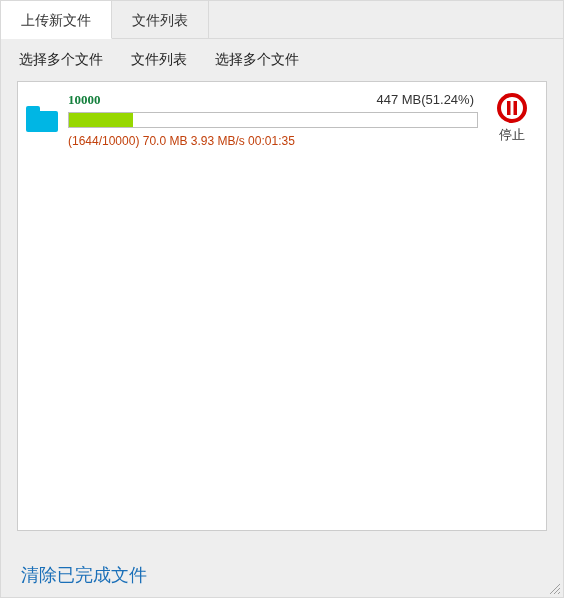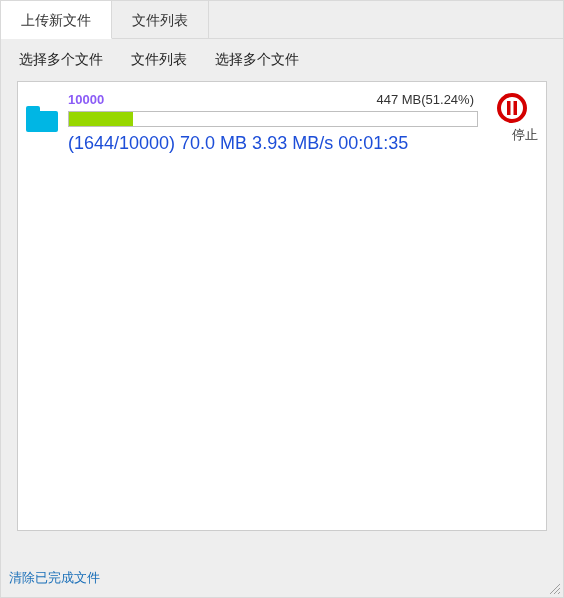--- a/index.html
+++ b/index.html
@@ -82,59 +82,60 @@
   .upload-header {
     display: flex;
     justify-content: space-between;
     font-size: 13px;
     color: #333;
     margin-bottom: 4px;
     font-family: Verdana, Arial, sans-serif;
     padding-right: 4px;
   }
   .upload-name {
-    color: #8b5cf6;
+    color: #15803d;
     font-weight: bold;
+    font-family: Liberation Serif, serif;
   }
   .progress-bar {
     height: 16px;
     border: 1px solid #bfbfbf;
     background: #fff;
     position: relative;
     margin-bottom: 6px;
   }
   .progress-fill {
     height: 100%;
     background: #97d700;
   }
   .upload-stats {
-    font-size: 18px;
-    color: #1d4ed8;
+    font-size: 12px;
+    color: #c2410c;
     font-family: Verdana, Arial, sans-serif;
   }
   .stop-col {
     width: 52px;
-    text-align: right;
+    text-align: center;
     margin-left: 8px;
     flex-shrink: 0;
   }
   .stop-btn {
     width: 32px; height: 32px;
     margin: 0 auto 2px auto;
     cursor: pointer;
   }
   .stop-label {
     font-size: 13px;
     color: #333;
   }
   .footer {
     position: absolute;
-    left: 8px;
+    left: 20px;
     bottom: 10px;
-    font-size: 13px;
+    font-size: 18px;
     color: #1a6fb8;
     cursor: pointer;
   }
   .resize-grip {
     position: absolute;
     right: 2px;
     bottom: 2px;
     width: 14px;
     height: 14px;
   }

